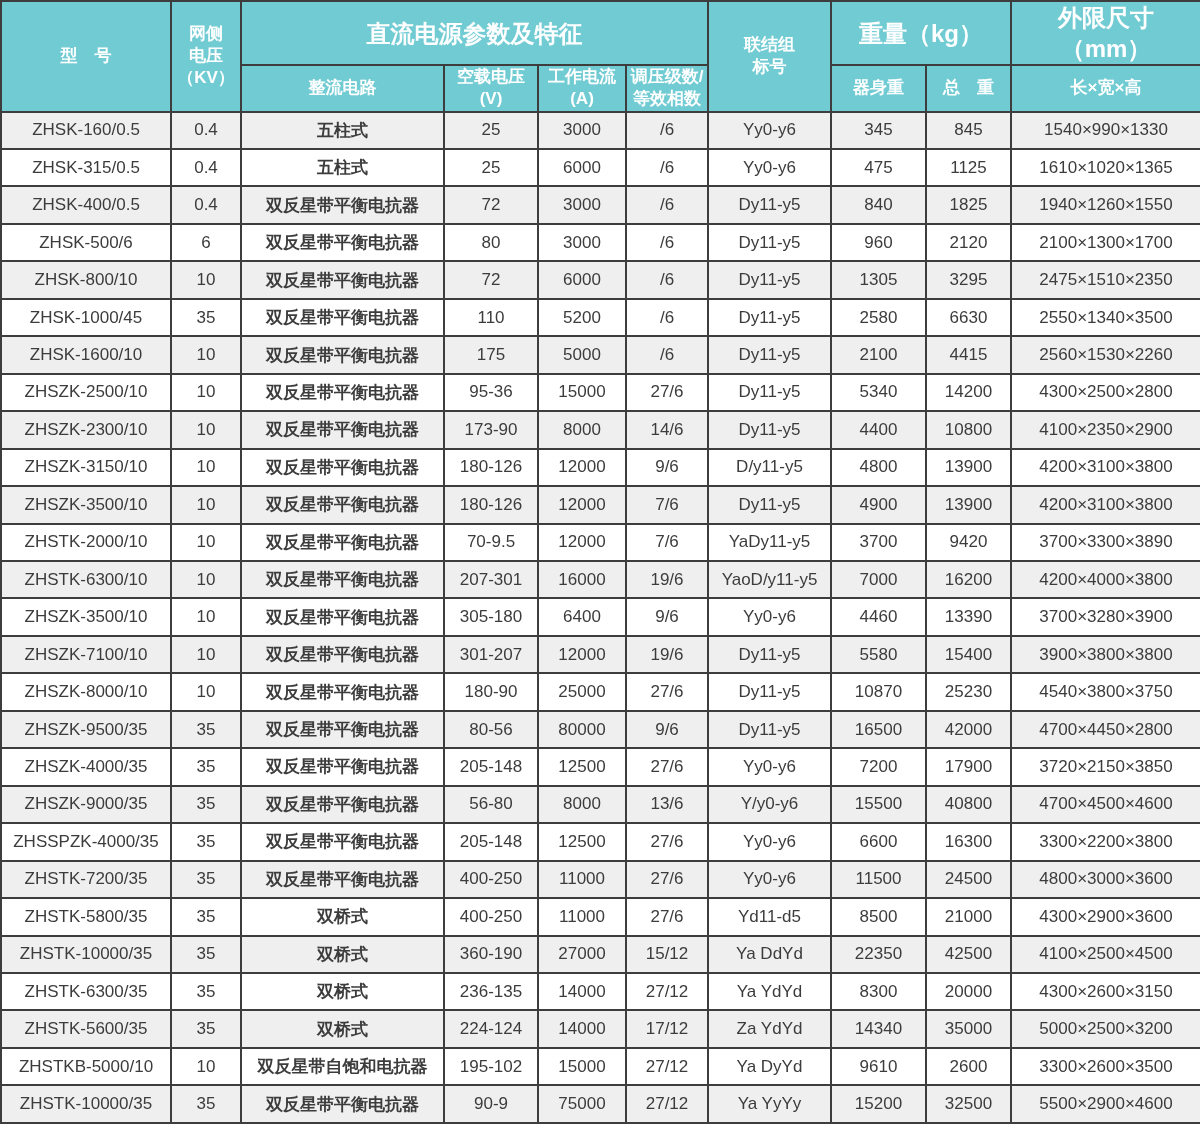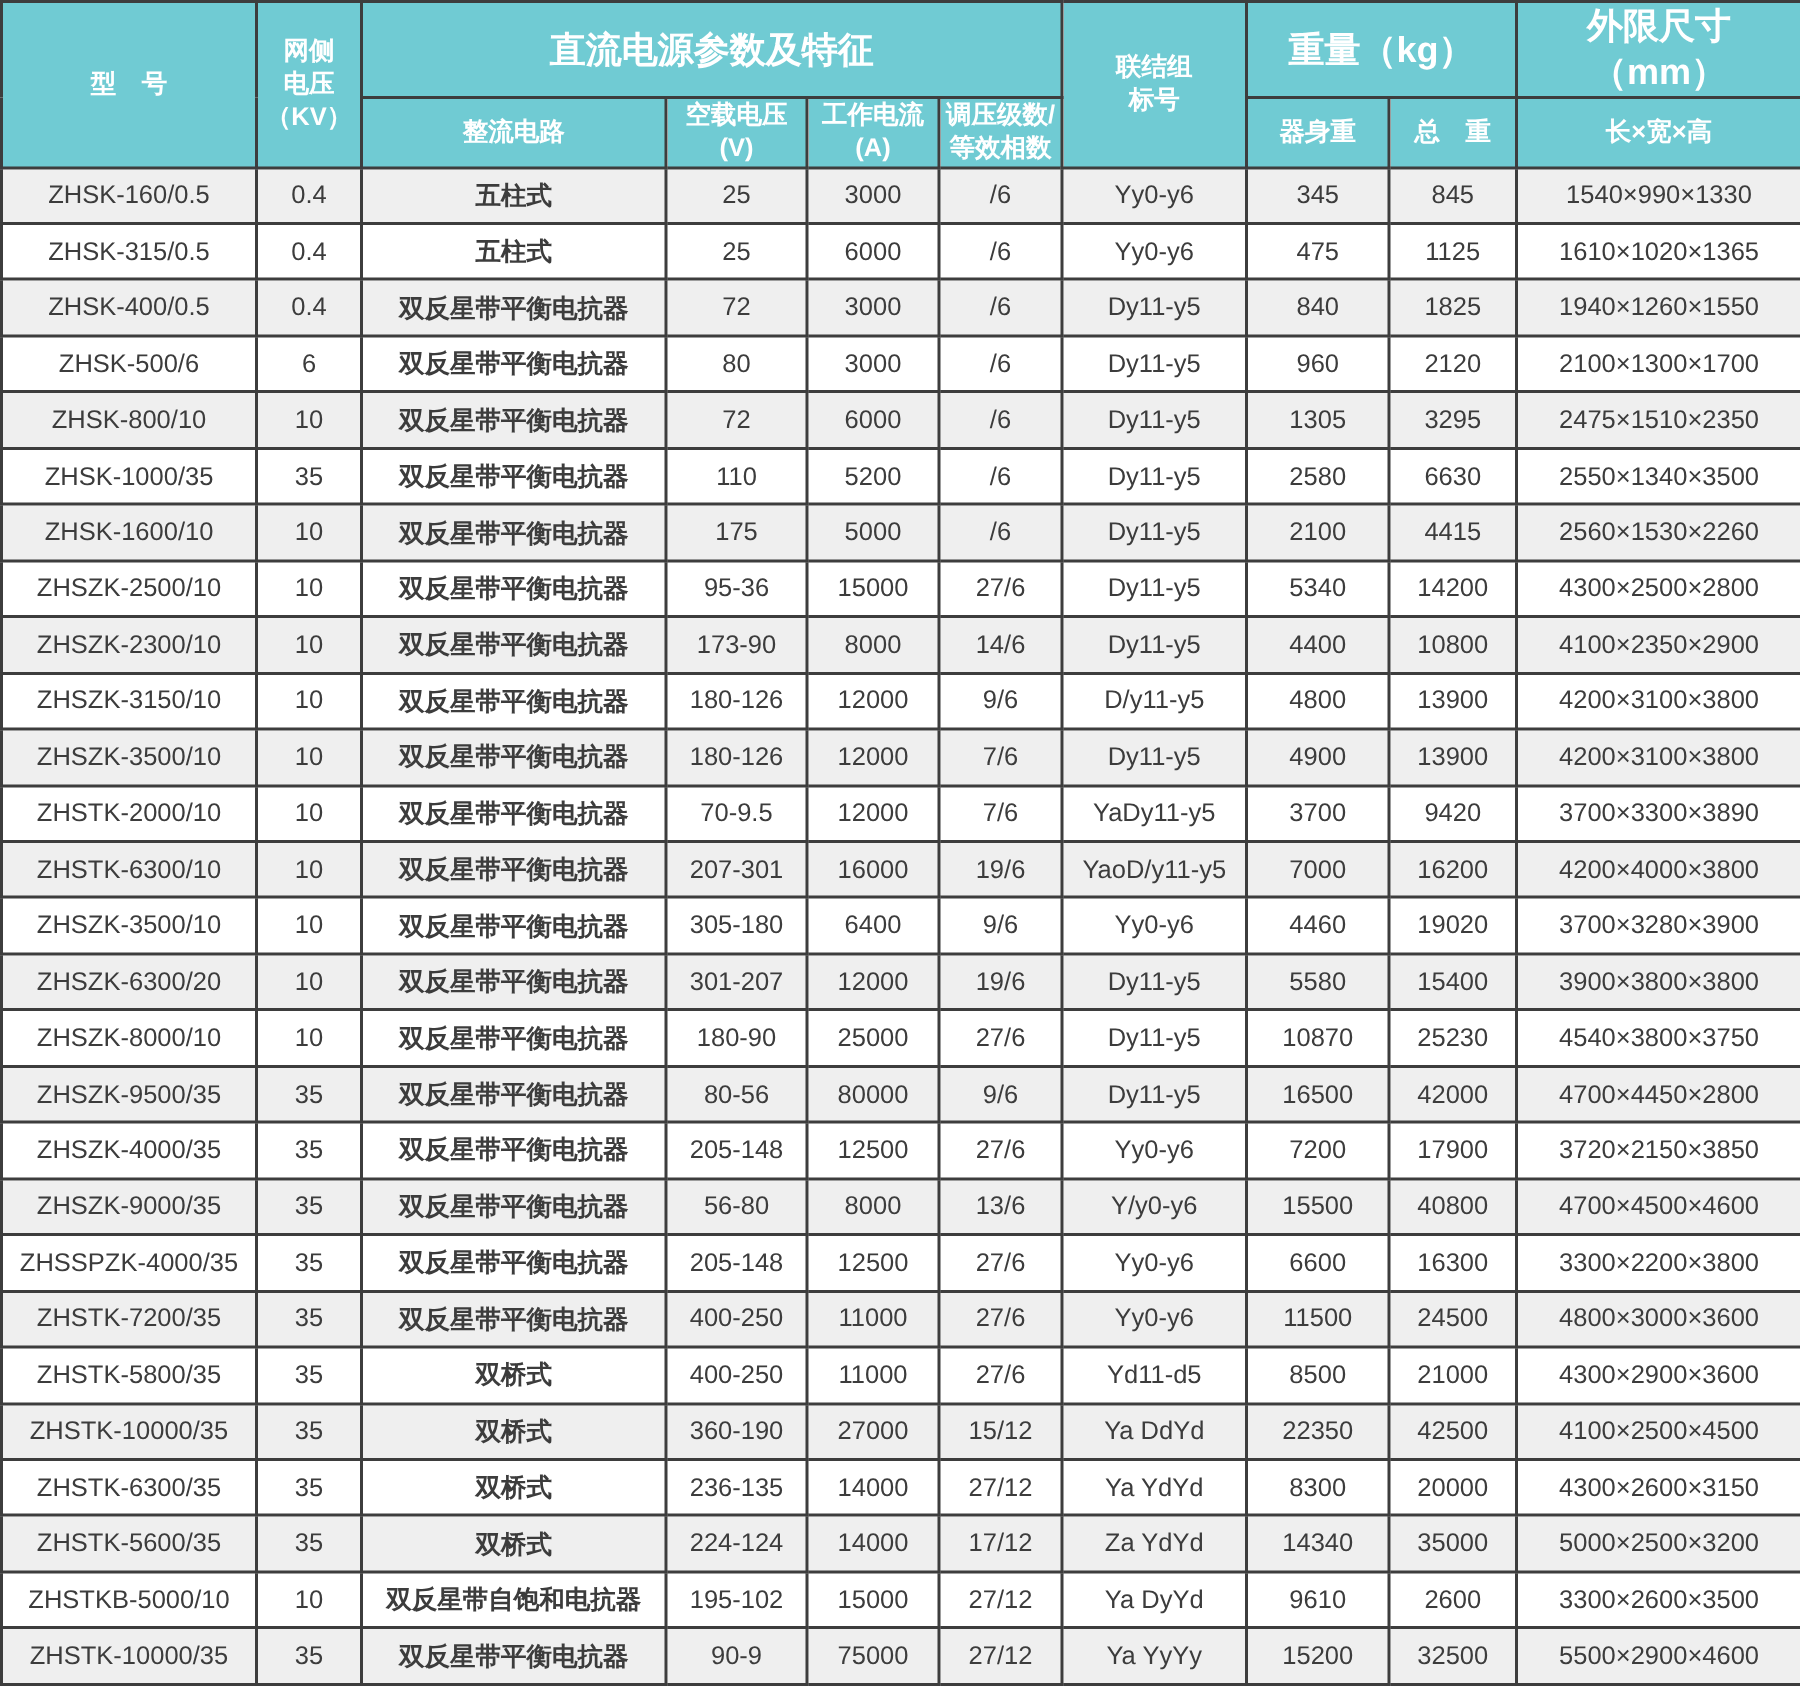--- a/index.html
+++ b/index.html
@@ -145,21 +145,21 @@
           <td class="c-circuit">双反星带平衡电抗器</td>
           <td class="c-no-load">72</td>
           <td class="c-current">6000</td>
           <td class="c-regulation">/6</td>
           <td class="c-connection">Dy11-y5</td>
           <td class="c-body-weight">1305</td>
           <td class="c-total-weight">3295</td>
           <td class="c-dimensions">2475×1510×2350</td>
         </tr>
         <tr>
-          <td class="c-model">ZHSK-1000/35</td>
+          <td class="c-model">ZHSK-1000/45</td>
           <td class="c-kv">35</td>
           <td class="c-circuit">双反星带平衡电抗器</td>
           <td class="c-no-load">110</td>
           <td class="c-current">5200</td>
           <td class="c-regulation">/6</td>
           <td class="c-connection">Dy11-y5</td>
           <td class="c-body-weight">2580</td>
           <td class="c-total-weight">6630</td>
           <td class="c-dimensions">2550×1340×3500</td>
         </tr>
@@ -249,25 +249,25 @@
         </tr>
         <tr>
           <td class="c-model">ZHSZK-3500/10</td>
           <td class="c-kv">10</td>
           <td class="c-circuit">双反星带平衡电抗器</td>
           <td class="c-no-load">305-180</td>
           <td class="c-current">6400</td>
           <td class="c-regulation">9/6</td>
           <td class="c-connection">Yy0-y6</td>
           <td class="c-body-weight">4460</td>
-          <td class="c-total-weight">19020</td>
+          <td class="c-total-weight">13390</td>
           <td class="c-dimensions">3700×3280×3900</td>
         </tr>
         <tr>
-          <td class="c-model">ZHSZK-6300/20</td>
+          <td class="c-model">ZHSZK-7100/10</td>
           <td class="c-kv">10</td>
           <td class="c-circuit">双反星带平衡电抗器</td>
           <td class="c-no-load">301-207</td>
           <td class="c-current">12000</td>
           <td class="c-regulation">19/6</td>
           <td class="c-connection">Dy11-y5</td>
           <td class="c-body-weight">5580</td>
           <td class="c-total-weight">15400</td>
           <td class="c-dimensions">3900×3800×3800</td>
         </tr>

